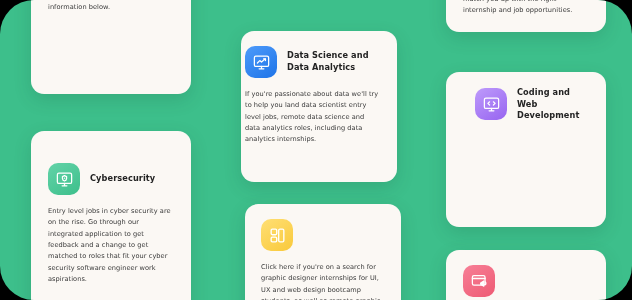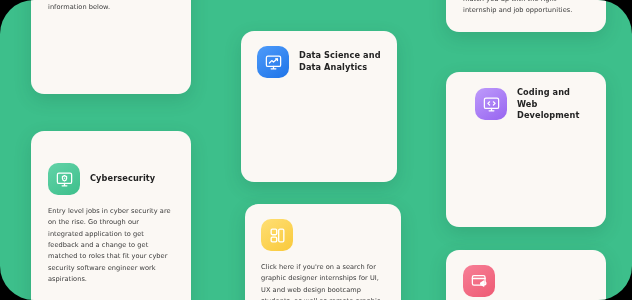--- a/index.html
+++ b/index.html
@@ -54,21 +54,21 @@
   .card-body {
     font-size: 6.6px;
     line-height: 1.72;
     color: #3A3A3A;
     letter-spacing: 0.05px;
   }
 
   
   #card-bootcamp      { left: 31px;  top: -48px;  width: 160px; height: 142px; padding: 16px 17px 0 17px; }
   #card-cybersecurity { left: 31px;  top: 131px;  width: 160px; height: 185px; padding: 32px 17px 0 17px; }
-  #card-datascience   { left: 241px; top: 31px;   width: 156px; height: 151px; padding: 15px 16px 0 16px; }
+  #card-datascience   { left: 241px; top: 31px;   width: 156px; height: 151px; padding: 15px 16px 0 4px; }
   #card-uxui          { left: 245px; top: 204px;  width: 156px; height: 140px; padding: 15px 16px 0 16px; }
   #card-internship    { left: 446px; top: -50px;  width: 160px; height: 82px;  padding: 0 17px 0 17px; }
   #card-coding        { left: 446px; top: 72px;   width: 160px; height: 155px; padding: 15px 17px 0 29px; }
   #card-marketing     { left: 446px; top: 250px;  width: 160px; height: 90px;  padding: 15px 17px 0 17px; }
 
   #card-internship .card-body { padding-top: 44px; }
   .head-gap { height: 11px; }
 </style>
 </head>
 <body>
@@ -101,20 +101,21 @@
         <svg width="19" height="19" viewBox="0 0 24 24" fill="none" stroke="#FFFFFF" stroke-width="1.6" stroke-linecap="round" stroke-linejoin="round">
           <rect x="3" y="4" width="18" height="13" rx="2"></rect>
           <path d="M6.8 12.6 L9.8 9.6 L12 11.4 L16.8 7.4"></path>
           <path d="M14.6 7.4 H17 V9.6"></path>
           <path d="M12 17 V20 M9 20 H15"></path>
         </svg>
       </div>
       <div class="card-title">Data Science and Data Analytics</div>
     </div>
     <div class="head-gap"></div>
+    <div class="card-body">If you're passionate about data we'll try to help you land data scientist entry level jobs, remote data science and data analytics roles, including data analytics internships.</div>
   </div>
 
   <div class="card" id="card-uxui">
     <div class="card-head">
       <div class="card-icon" style="background:linear-gradient(145deg,#FFDF74,#F9C93A)">
         <svg width="19" height="19" viewBox="0 0 24 24" fill="none" stroke="#FFFFFF" stroke-width="1.7" stroke-linecap="round" stroke-linejoin="round">
           <rect x="4" y="4" width="7" height="7" rx="1.4"></rect>
           <rect x="4" y="14" width="7" height="6" rx="1.4"></rect>
           <rect x="13.5" y="4" width="6.5" height="16" rx="1.6"></rect>
         </svg>

